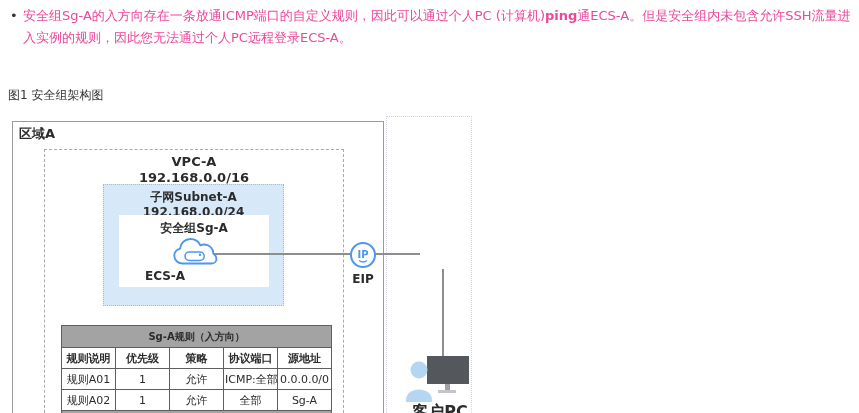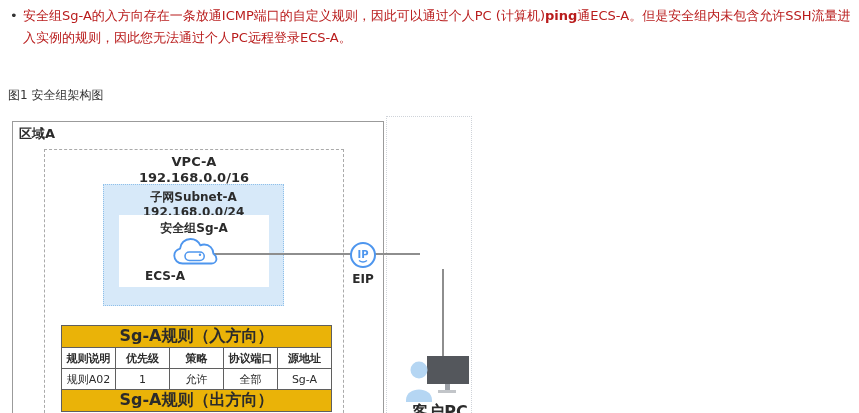--- a/index.html
+++ b/index.html
@@ -1,21 +1,21 @@
 <!DOCTYPE html>
 <html><head>
 <meta charset="utf-8">
 <style>
   * { box-sizing: border-box; margin: 0; padding: 0; }
   html, body { width: 859px; height: 413px; overflow: hidden; background: #fff; }
   body { font-family: "DejaVu Sans", "Liberation Sans", sans-serif; color: #333; position: relative; }
 
   
   .bullets { position: absolute; left: 10px; top: 5px; width: 842px; }
-  .bullet { position: relative; padding-left: 13px; font-size: 13px; line-height: 22px; margin-bottom: 13px; color: #b91c1c; }
+  .bullet { position: relative; padding-left: 13px; font-size: 13px; line-height: 22px; margin-bottom: 13px; color: #ec4899; }
   .bullet::before { content: "•"; position: absolute; left: 0; top: 0; color: #333; }
   .bold-inline { font-weight: bold; }
 
   .figure-caption { position: absolute; left: 8px; top: 87px; font-size: 12px; color: #333; }
 
   
   .diagram { position: absolute; left: 0; top: 8px; width: 761px; height: 413px; }
 
   .region-box { position: absolute; left: 12px; top: 113px; width: 372px; height: 312px;
                 border: 1px solid #9b9b9b; background: #fff; }
@@ -50,21 +50,21 @@
   .internet-icon { position: absolute; left: 415px; top: 225px; }
   .pc-icon { position: absolute; left: 405px; top: 346px; }
   .pc-label { position: absolute; left: 406px; top: 394px; width: 68px; text-align: center;
               font-size: 16px; font-weight: bold; color: #2b2b2b; }
 
   
   .sg-table { position: absolute; left: 61px; top: 317px; width: 271px;
               border-collapse: collapse; font-size: 11px; color: #2b2b2b; table-layout: fixed; }
   .sg-table td { border: 1px solid #5f5f5f; text-align: center; height: 21px; padding: 0 1px;
                  overflow: hidden; white-space: nowrap; }
-  .sg-table .title-cell { background: #eab308; font-weight: bold; font-size: 16px; height: 22px; }
+  .sg-table .title-cell { background: #a3a3a3; font-weight: bold; font-size: 10px; height: 22px; }
   .sg-table .head-cell { font-weight: bold; }
   .c1 { width: 66px; } .c2 { width: 58px; } .c3 { width: 50px; } .c4 { width: 48px; } .c5 { width: 49px; }
 </style>
 </head>
 <body>
 
 <div class="bullets">
   <div class="bullet">
     <span>安全组Sg-A的入方向存在一条放通ICMP端口的自定义规则，因此可以通过个人PC (计算机)</span><span class="bold-inline">ping</span><span>通ECS-A。但是安全组内未包含允许SSH流量进入实例的规则，因此您无法通过个人PC远程登录ECS-A。</span>
   </div>
@@ -133,20 +133,27 @@
       <td class="title-cell" colspan="5">Sg-A规则（入方向）</td>
     </tr>
     <tr>
       <td class="head-cell c1">规则说明</td>
       <td class="head-cell c2">优先级</td>
       <td class="head-cell c3">策略</td>
       <td class="head-cell c4">协议端口</td>
       <td class="head-cell c5">源地址</td>
     </tr>
     <tr>
+      <td class="c1">规则A01</td>
+      <td class="c2">1</td>
+      <td class="c3">允许</td>
+      <td class="c4">ICMP:全部</td>
+      <td class="c5">0.0.0.0/0</td>
+    </tr>
+    <tr>
       <td class="c1">规则A02</td>
       <td class="c2">1</td>
       <td class="c3">允许</td>
       <td class="c4">全部</td>
       <td class="c5">Sg-A</td>
     </tr>
     <tr>
       <td class="title-cell" colspan="5">Sg-A规则（出方向）</td>
     </tr>
   </tbody>

